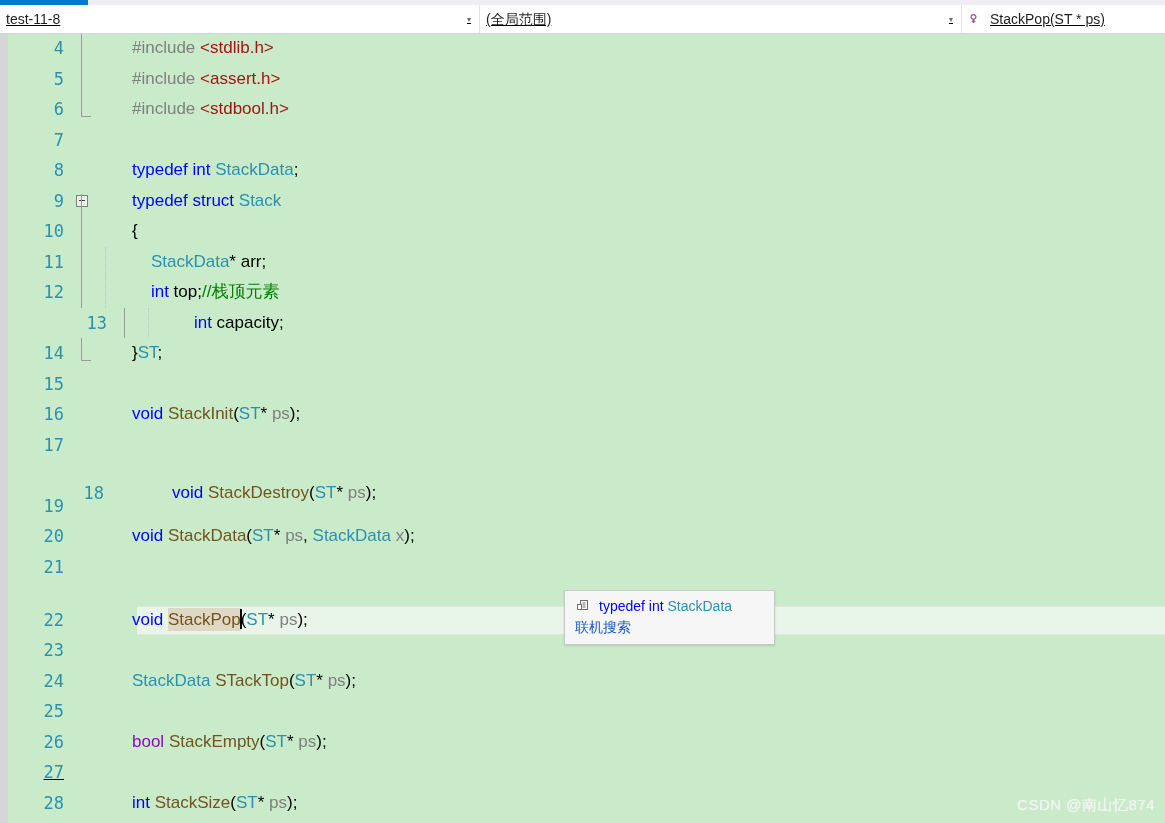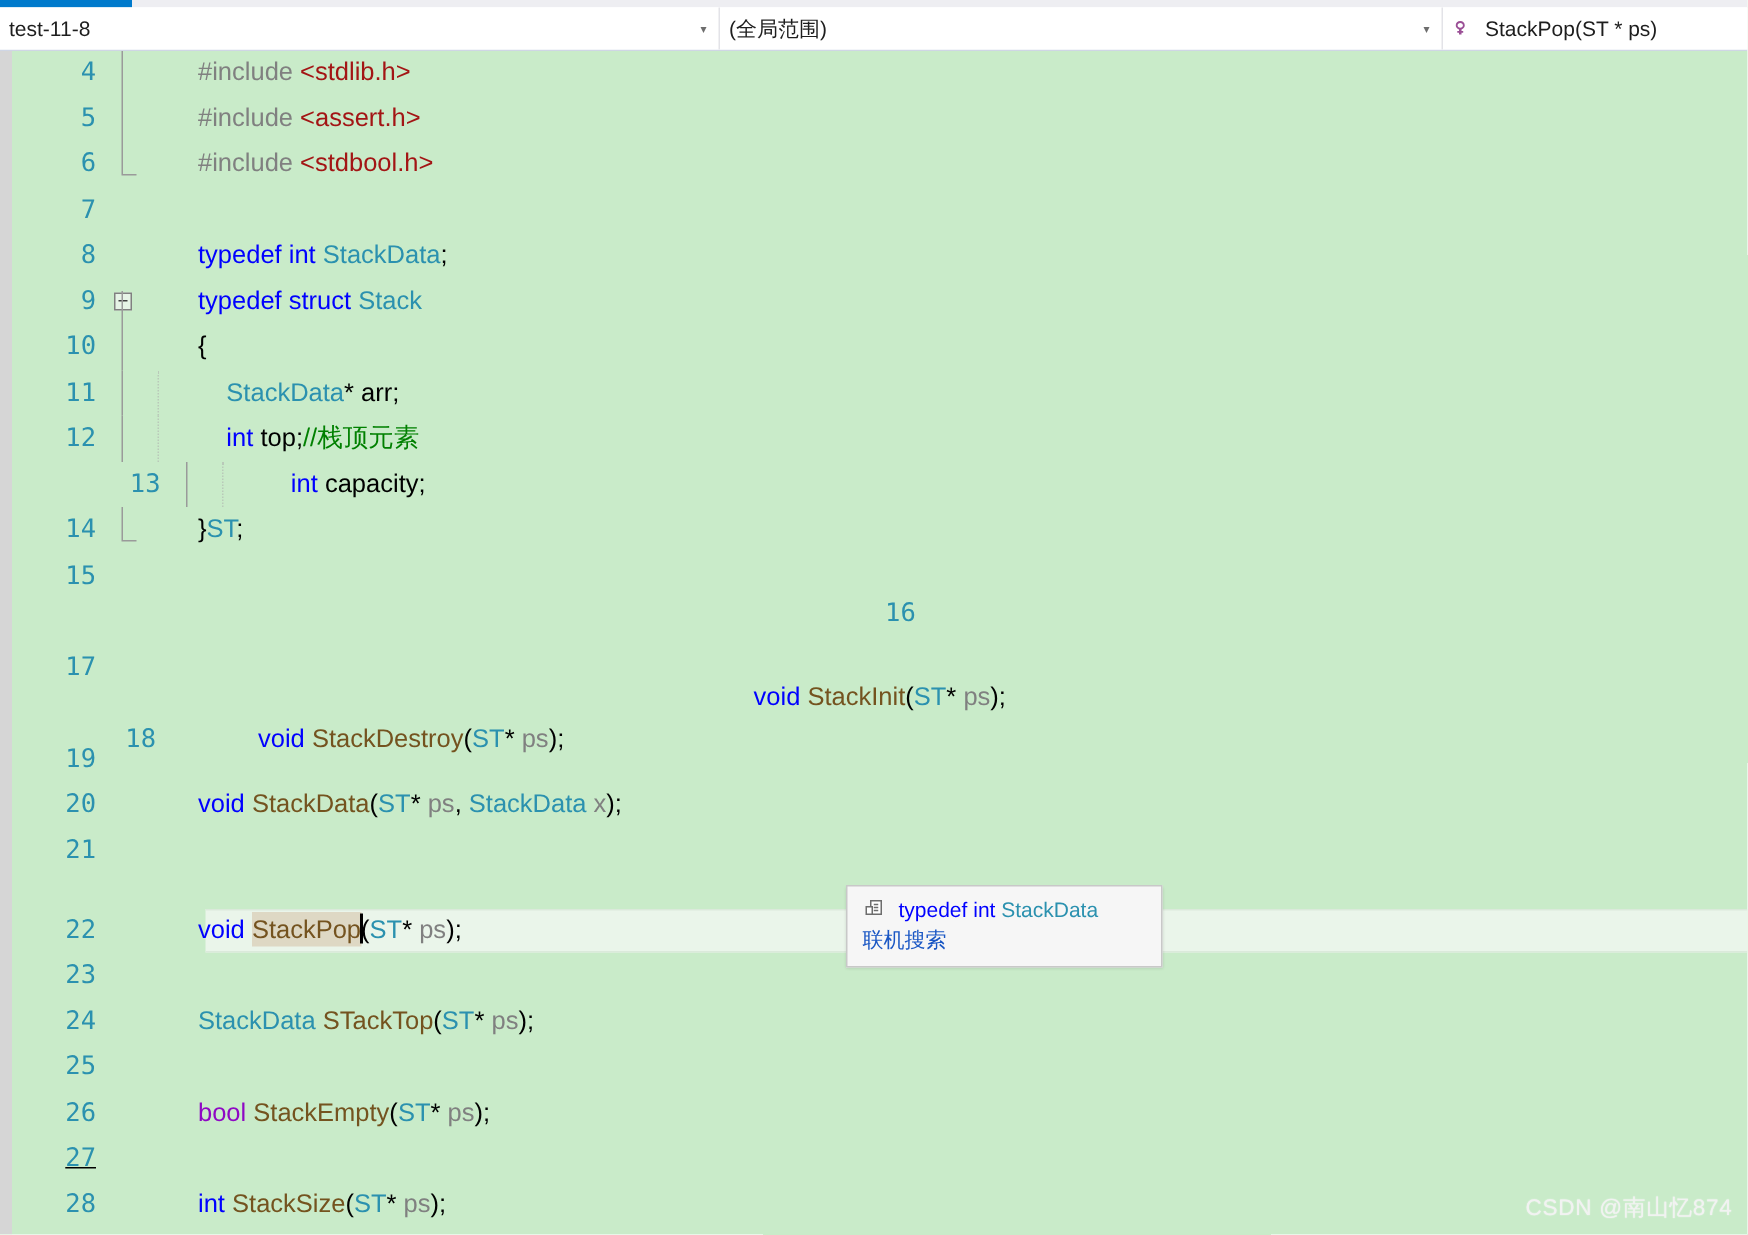--- a/index.html
+++ b/index.html
@@ -29,20 +29,21 @@
   }
 
   
   .navbar {
     position: absolute; left: 0; top: 5px;
     width: 1165px; height: 28px;
     background: #ffffff;
     border-bottom: 1px solid #cfd6e5;
     display: flex;
     align-items: stretch;
+    text-decoration: underline;
   }
   .nav-combo {
     position: relative;
     display: flex;
     align-items: center;
     background: #ffffff;
     border-right: 1px solid #e3e3e8;
     box-sizing: border-box;
   }
   .nav-combo.project  { width: 480px; }
@@ -377,21 +378,21 @@
         </span>
         <span class="code"><span class="punc">}</span><span class="type">ST</span><span class="punc">;</span></span>
       </div>
 
       <div class="row" style="top:334.5px;">
         <span class="lineno">15</span>
         <span class="gutter2"></span>
         <span class="code"></span>
       </div>
 
-      <div class="row" style="top:365px;flex-direction:column;">
+      <div class="row" style="top:365px;">
         <span class="lineno">16</span>
         <span class="gutter2"></span>
         <span class="code"><span class="kw">void</span> <span class="fn">StackInit</span><span class="punc">(</span><span class="type">ST</span><span class="punc">*</span> <span class="param">ps</span><span class="punc">)</span><span class="punc">;</span></span>
       </div>
 
       <div class="row" style="top:395.5px;">
         <span class="lineno">17</span>
         <span class="gutter2"></span>
         <span class="code"></span>
       </div>

